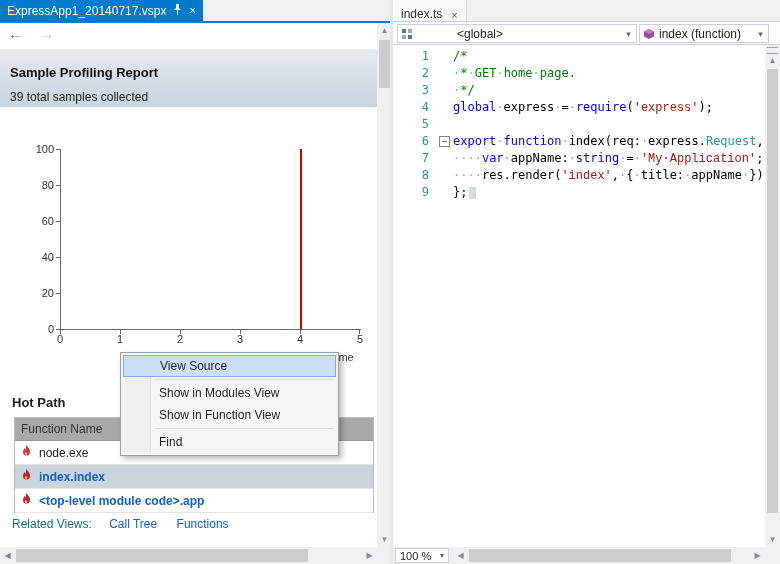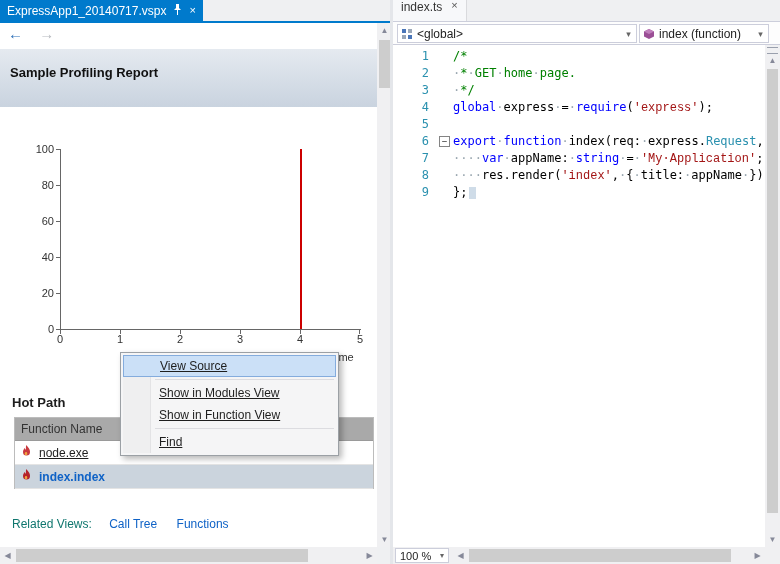--- a/index.html
+++ b/index.html
@@ -34,44 +34,44 @@
   .xtick-label{position:absolute;top:226px;width:12px;text-align:center;font-size:11px;color:#333;}
   .xtick-mark{position:absolute;top:223px;width:1px;height:4px;background:#666;}
   .xaxis-frag{position:absolute;left:336px;top:244px;font-size:11px;color:#333;}
 
   
   .hotpath-title{position:absolute;left:12px;top:372px;font-size:13px;font-weight:bold;}
   .fn-table{position:absolute;left:14px;top:394px;width:358px;border:1px solid #bcbcbc;border-bottom:none;}
   .fn-head{height:22px;line-height:22px;background:#a9a9a9;color:#333;padding-left:6px;border-bottom:1px solid #9a9a9a;}
   .fn-row{height:23px;display:flex;align-items:center;gap:7px;padding-left:6px;background:#fff;border-bottom:1px solid #e4e4e4;}
   .fn-row.sel{background:#cbd4dd;}
-  .fn-name{color:#1e1e1e;text-decoration:underline;}
+  .fn-name{color:#1e1e1e;}
   .fn-link{color:#0f62c6;font-weight:bold;}
   .related{position:absolute;left:12px;top:494px;}
   .rel-label{color:#0f766e;margin-right:14px;margin-top:36px;}
   .rel-link{color:#0f62c6;margin-right:16px;cursor:default;}
 
   
   .sb{background:#f0f0f2;position:absolute;}
   .sb-btn{position:absolute;color:#868999;font-size:8px;text-align:center;line-height:15px;width:15px;height:15px;}
   .sb-thumb{position:absolute;background:#cdcdcd;}
 
   
   .menu{position:absolute;left:120px;top:352px;width:213px;background:#f5f5f6;
         border:1px solid #9ba0a5;box-shadow:3px 3px 6px rgba(0,0,0,.28);z-index:60;padding:2px 2px;}
   .menu-iconcol{position:absolute;left:2px;top:2px;bottom:2px;width:27px;background:#efeff0;border-right:1px solid #e3e3e5;}
-  .menu-item{position:relative;height:22px;line-height:22px;padding-left:36px;color:#1e1e1e;text-decoration:underline;}
+  .menu-item{position:relative;height:22px;line-height:22px;padding-left:36px;color:#1e1e1e;}
   .menu-item.hl{background:#cbe0f7;border:1px solid #84acdd;height:20px;line-height:20px;margin:0;}
   .menu-sep{height:1px;background:#dcdce0;margin:2px 2px 2px 32px;position:relative;}
 
   
   .rp{position:absolute;left:393px;top:0;width:387px;height:564px;}
   .split{position:absolute;left:390px;top:0;width:3px;height:564px;background:#e4e6ea;}
   .rp-tabstrip{position:absolute;left:0;top:0;width:387px;height:21px;background:#eff0f2;}
-  .rp-tab{position:absolute;left:0;top:0;height:21px;display:flex;align-items:flex-start;gap:9px;
+  .rp-tab{position:absolute;left:0;top:0;height:21px;display:flex;align-items:flex-end;gap:9px;
           padding:0 8px;background:#f7f8fa;color:#333;border-right:1px solid #d9dadd;}
   .rp-tab .tab-x{color:#555;}
   .navbar{position:absolute;left:0;top:21px;width:387px;height:24px;background:#fdfdfd;
           border-top:1px solid #cccedb;border-bottom:1px solid #cccedb;box-sizing:border-box;}
   .combo{position:absolute;top:2px;height:19px;background:#fff;border:1px solid #cccedb;
          box-sizing:border-box;display:flex;align-items:center;padding-left:4px;font-size:12px;color:#1e1e1e;}
   .combo-arrow{margin-left:auto;width:15px;text-align:center;color:#666;font-size:9px;}
   .combo-icon{margin-right:5px;display:inline-flex;}
 
   .editor{position:absolute;left:0;top:45px;width:372px;height:502px;background:#fff;overflow:hidden;
@@ -118,20 +118,21 @@
     <div class="lp-accent"></div>
 
     <div class="lp-body">
       <div class="navarrows">
         <span class="back-a">←</span>
         <span class="fwd-a">→</span>
       </div>
 
       <div class="report-band">
         <div class="report-title">Sample Profiling Report</div>
+        <div class="report-sub">39 total samples collected</div>
       </div>
 
       <div class="chart">
         <span class="ytick-label" style="top:36px">100</span>
         <span class="ytick-label" style="top:72px">80</span>
         <span class="ytick-label" style="top:108px">60</span>
         <span class="ytick-label" style="top:144px">40</span>
         <span class="ytick-label" style="top:180px">20</span>
         <span class="ytick-label" style="top:216px">0</span>
         <div class="ytick-mark" style="top:42px"></div>
@@ -171,20 +172,27 @@
               </svg></span>
           <span class="fn-name">node.exe</span>
         </div>
         <div class="fn-row sel">
           <span><svg width="11" height="13" viewBox="0 0 11 13">
                 <path d="M5.5 0C6.5 2 9 3.5 9 7a3.5 3.5 0 0 1-7 0C2 5 3 4.5 3.5 3 4.5 4 5 5 5 5 5 3 4.5 1.5 5.5 0z" fill="#b5222b"></path>
                 <path d="M5.5 7c.8.8 1 1.7.6 2.6-.3.8-1.9.8-2.2 0-.4-1 0-1.8.6-2.6z" fill="#f2a33c"></path>
               </svg></span>
           <span class="fn-link">index.index</span>
         </div>
+        <div class="fn-row">
+          <span><svg width="11" height="13" viewBox="0 0 11 13">
+                <path d="M5.5 0C6.5 2 9 3.5 9 7a3.5 3.5 0 0 1-7 0C2 5 3 4.5 3.5 3 4.5 4 5 5 5 5 5 3 4.5 1.5 5.5 0z" fill="#b5222b"></path>
+                <path d="M5.5 7c.8.8 1 1.7.6 2.6-.3.8-1.9.8-2.2 0-.4-1 0-1.8.6-2.6z" fill="#f2a33c"></path>
+              </svg></span>
+          <span class="fn-link">&lt;top-level module code&gt;.app</span>
+        </div>
       </div>
 
       <div class="related">
         <span class="rel-label">Related Views:</span>
         <span class="rel-link">Call Tree</span>
         <span class="rel-link">Functions</span>
       </div>
     </div>
 
     <div class="sb" style="left:377px;top:23px;width:15px;height:524px;">
@@ -213,21 +221,21 @@
 
   <div class="rp">
     <div class="rp-tabstrip">
       <div class="rp-tab">
         <span>index.ts</span>
         <span class="tab-x">×</span>
       </div>
     </div>
 
     <div class="navbar">
-      <div class="combo" style="left:4px;width:240px;">
+      <div class="combo" style="left:4px;width:240px;gap:40px;">
         <span class="combo-icon">
           <svg width="10" height="10" viewBox="0 0 10 10">
               <rect x="0" y="0" width="4" height="4" fill="#4a76b8"></rect>
               <rect x="6" y="0" width="4" height="4" fill="#9aa7b8"></rect>
               <rect x="0" y="6" width="4" height="4" fill="#9aa7b8"></rect>
               <rect x="6" y="6" width="4" height="4" fill="#4a76b8"></rect>
             </svg>
         </span>
         <span>&lt;global&gt;</span>
         <span class="combo-arrow">▾</span>

